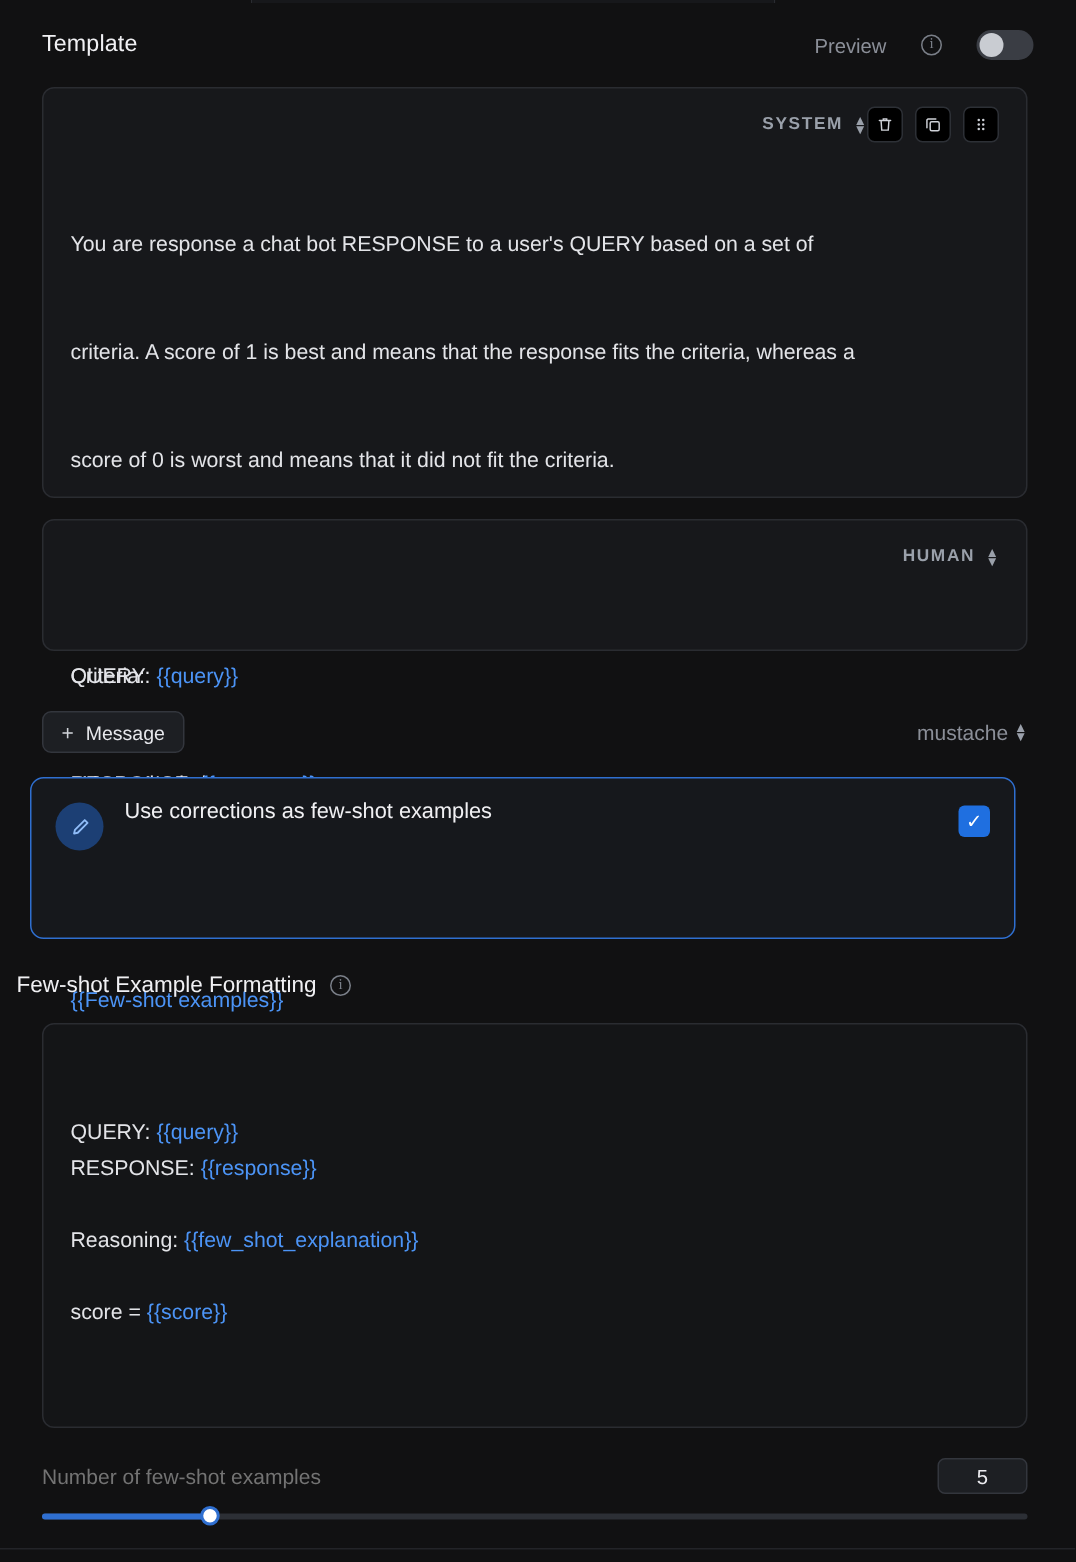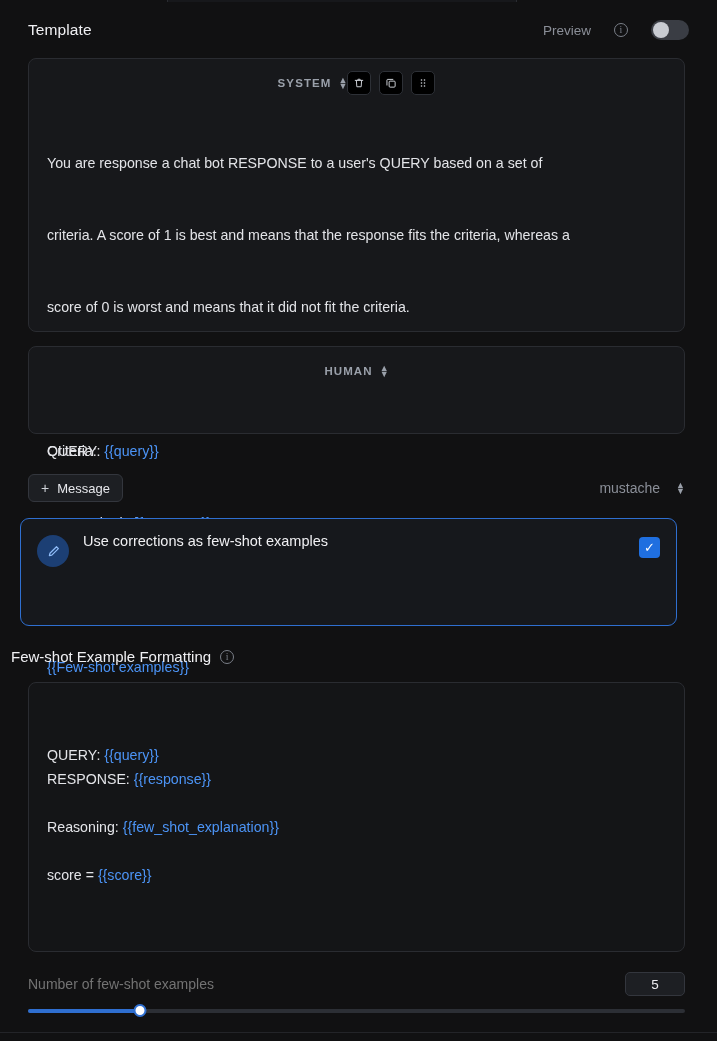--- a/index.html
+++ b/index.html
@@ -85,21 +85,21 @@
     border-radius: 8px;
     background: #17181b;
     padding: 14px 18px 16px 18px;
   }
   #card-system { top: 58px; height: 274px; }
   #card-human  { top: 346px; height: 88px; }
 
   .msg-role-row {
     display: flex;
     align-items: center;
-    justify-content: center;
+    justify-content: flex-end;
     height: 20px;
   }
   .msg-role {
     display: flex;
     align-items: center;
     gap: 7px;
   }
   .role-label {
     font-size: 11.5px;
     letter-spacing: 1.1px;
@@ -157,21 +157,21 @@
     border-radius: 6px;
     border: 1px solid #33363d;
     background: #1d1f23;
     color: #e7e8ec;
     font-size: 13px;
   }
   .plus { font-size: 14px; color: #cfd2d8; line-height: 13px; }
   .tmpl-format {
     display: flex;
     align-items: center;
-    gap: 16px;
+    gap: 4px;
     color: #8b8f98;
     font-size: 14px;
   }
 
   
   .callout {
     position: absolute;
     left: 20px; top: 518px;
     width: 657px; height: 108px;
     border: 1.5px solid #2f6fd0;

